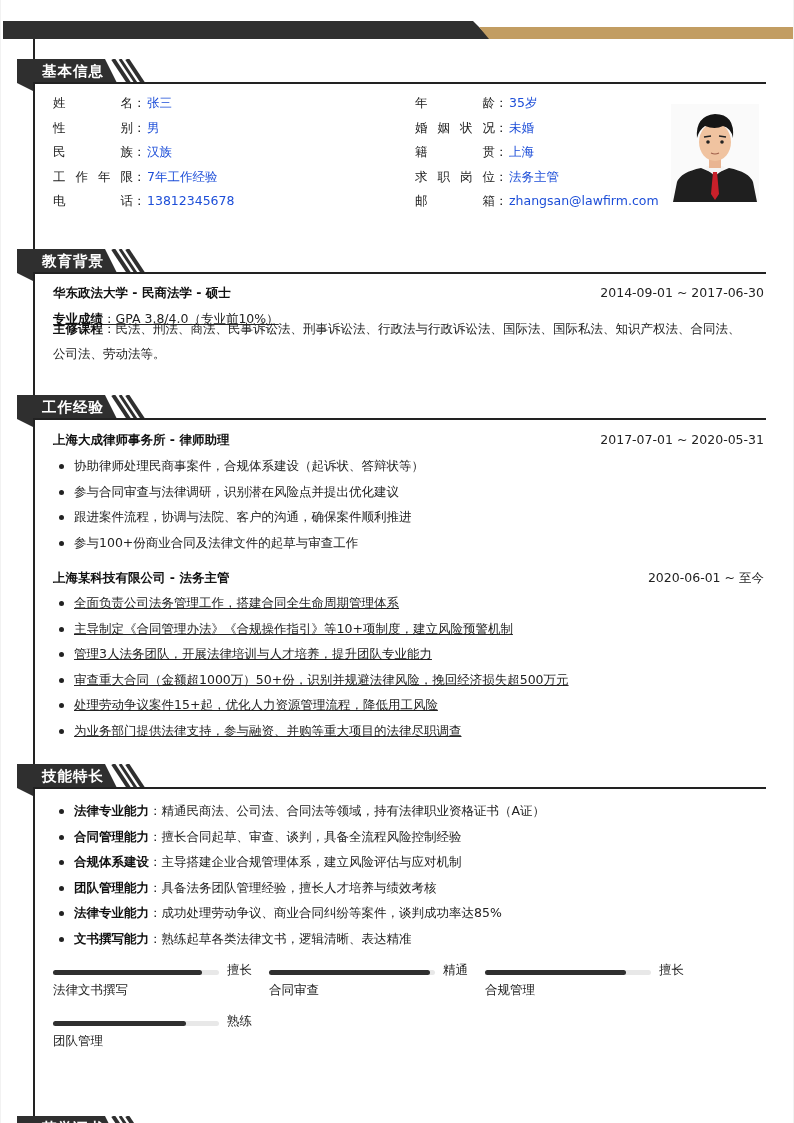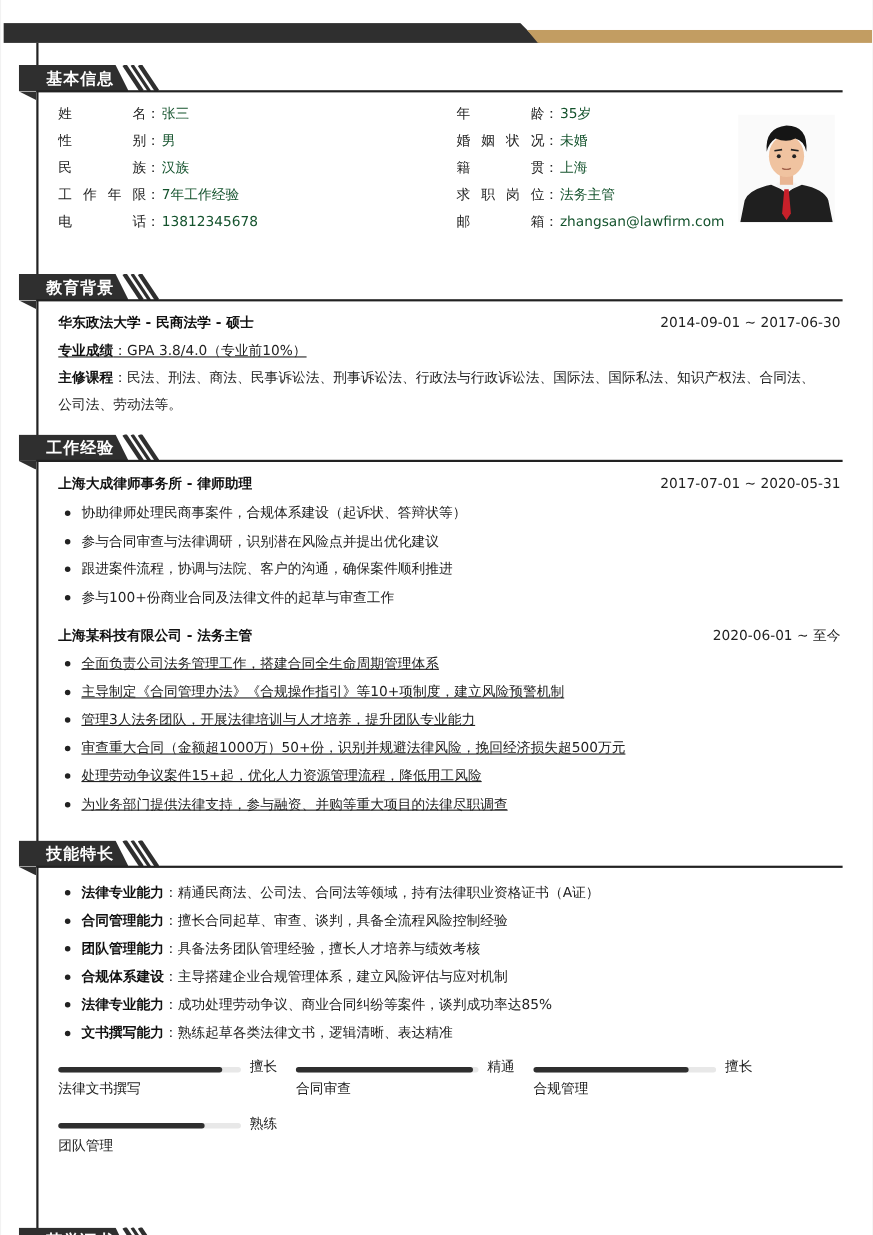--- a/index.html
+++ b/index.html
@@ -20,21 +20,21 @@
   .sec-tab { position: absolute; left: 16px; top: 0; width: 100px; height: 24px; background: #2f2f2f;
     clip-path: polygon(0 0, 88px 0, 100px 24px, 0 24px); }
   .sec-fold { position: absolute; left: 16px; top: 24px; width: 16px; height: 8px; background: #2f2f2f;
     clip-path: polygon(0 0, 16px 0, 16px 8px); }
   .sec-title { position: absolute; left: 41px; top: 3px; color: #fff; font-size: 14.5px; font-weight: bold; letter-spacing: 1px; }
   .sec-stripes { position: absolute; left: 108px; top: 0; width: 46px; height: 24px; }
   .sec-line { position: absolute; left: 32px; right: 28px; top: 23px; height: 1.5px; background: #222; }
   .info-row { position: absolute; display: flex; height: 20px; line-height: 20px; white-space: nowrap; }
   .info-label { width: 80px; display: flex; justify-content: space-between; color: #222; }
   .info-colon { width: 14px; text-align: left; }
-  .info-value { color: #14532d; }
+  .info-value { color: #1d4ed8; }
   .photo { position: absolute; left: 670px; top: 104px; width: 88px; height: 98px; background: #fff; }
 
   .row-between { position: absolute; left: 52px; right: 30px; display: flex; justify-content: space-between; white-space: nowrap; }
   .bold { font-weight: bold; color: #111; }
   .text-line { position: absolute; left: 52px; right: 30px; line-height: 25px; }
 
   ul.bullets { position: absolute; left: 56px; right: 30px; list-style: none; }
   ul.bullets li { position: relative; padding-left: 17px; height: 25.5px; line-height: 25.5px; white-space: nowrap; }
   ul.bullets li::before { content: ""; position: absolute; left: 2px; top: 11px; width: 5px; height: 5px; border-radius: 50%; background: #222; }
 
@@ -184,21 +184,21 @@
       </svg>
       <div class="sec-line"></div>
     </div>
     <div class="row-between" style="top:36px;">
       <span class="bold">华东政法大学 - 民商法学 - 硕士</span>
       <span>2014-09-01 ~ 2017-06-30</span>
     </div>
     <div class="text-line" style="top:57px;text-decoration:underline;">
       <span class="bold">专业成绩</span><span>：GPA 3.8/4.0（专业前10%）</span>
     </div>
-    <div class="text-line" style="top:81px;">
+    <div class="text-line" style="top:67px;">
       <span class="bold">主修课程</span><span>：民法、刑法、商法、民事诉讼法、刑事诉讼法、行政法与行政诉讼法、国际法、国际私法、知识产权法、合同法、</span><br>
       <span>公司法、劳动法等。</span>
     </div>
   </div>
 
   <div class="section" style="top:395px;">
     <div class="sec-head">
       <div class="sec-tab"></div>
         <div class="sec-fold"></div>
       <span class="sec-title">工作经验</span>
@@ -241,22 +241,22 @@
       <svg class="sec-stripes" viewBox="0 0 46 24">
         <line x1="4" y1="0" x2="20" y2="24" stroke="#2f2f2f" stroke-width="4"></line>
         <line x1="11" y1="0" x2="27" y2="24" stroke="#2f2f2f" stroke-width="3"></line>
         <line x1="18" y1="0" x2="34" y2="24" stroke="#2f2f2f" stroke-width="4"></line>
       </svg>
       <div class="sec-line"></div>
     </div>
     <ul class="bullets" style="top:34px;">
       <li><span class="bold">法律专业能力</span><span>：精通民商法、公司法、合同法等领域，持有法律职业资格证书（A证）</span></li>
       <li><span class="bold">合同管理能力</span><span>：擅长合同起草、审查、谈判，具备全流程风险控制经验</span></li>
+      <li><span class="bold">合规体系建设</span><span>：主导搭建企业合规管理体系，建立风险评估与应对机制</span></li>
       <li><span class="bold">团队管理能力</span><span>：具备法务团队管理经验，擅长人才培养与绩效考核</span></li>
-      <li><span class="bold">合规体系建设</span><span>：主导搭建企业合规管理体系，建立风险评估与应对机制</span></li>
       <li><span class="bold">法律专业能力</span><span>：成功处理劳动争议、商业合同纠纷等案件，谈判成功率达85%</span></li>
       <li><span class="bold">文书撰写能力</span><span>：熟练起草各类法律文书，逻辑清晰、表达精准</span></li>
     </ul>
 
     <div class="skillbar" style="left:52px; top:202px;">
       <div class="bar-track">
           <div class="bar-fill" style="width: 90%;"></div>
         </div>
       <span class="bar-level">擅长</span>
       <span class="bar-name">法律文书撰写</span>

